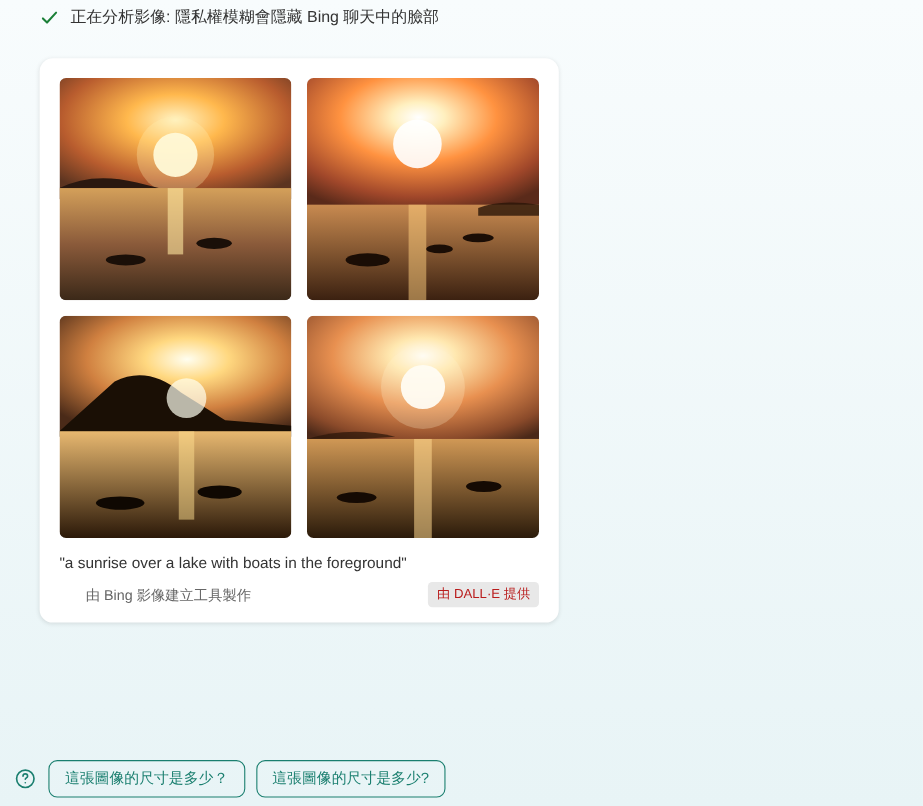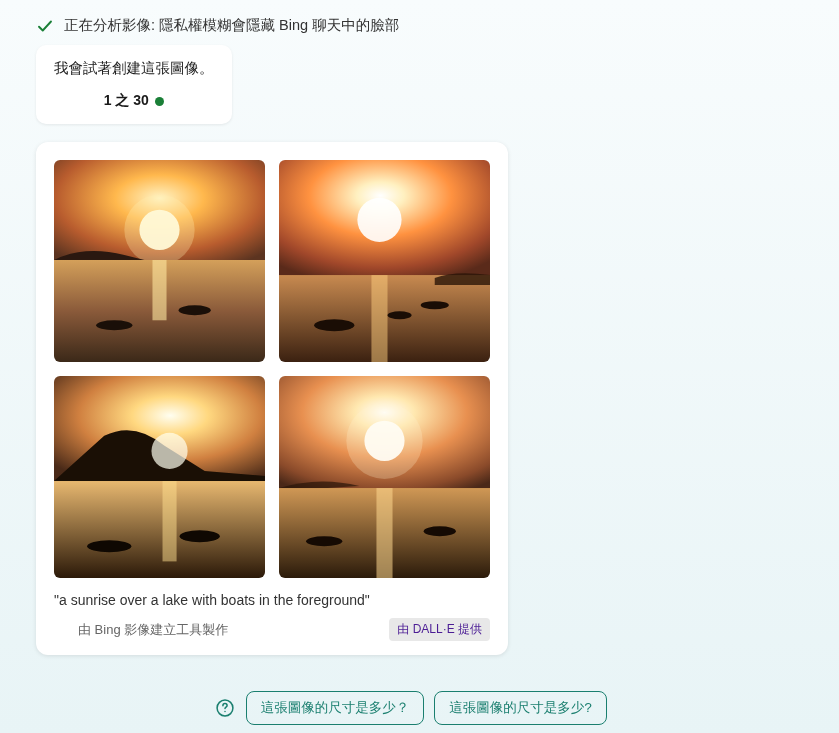--- a/index.html
+++ b/index.html
@@ -6,21 +6,21 @@
     body {
       font-family: "Segoe UI", -apple-system, BlinkMacSystemFont, sans-serif;
       background: linear-gradient(180deg, #f8fcfd 0%, #e8f4f6 100%);
       width: 839px;
       height: 733px;
       overflow: hidden;
       font-size: 14px;
       color: #1a1a1a;
     }
     .container {
-      padding: 12px 12px 0 12px;
+      padding: 2px 12px 0 12px;
       height: 100%;
       display: flex;
       flex-direction: column;
     }
     .status-row {
       display: flex;
       align-items: center;
       gap: 10px;
       padding: 4px 24px 10px 24px;
     }
@@ -103,33 +103,32 @@
       align-items: center;
       margin-top: 10px;
       margin-left: 24px;
     }
     .credit-text {
       font-size: 13px;
       color: #666;
     }
     .dalle-badge {
       background: #e8e8e8;
-      color: #4c1d95;
+      color: #b91c1c;
       font-size: 12px;
       padding: 3px 8px;
       border-radius: 4px;
     }
     .spacer { flex: 1; }
     .suggestions-row {
       display: flex;
-      justify-content: center;
+      justify-content: flex-start;
       align-items: center;
       gap: 10px;
       padding: 12px 18px 8px 0;
-      font-family: Liberation Mono, monospace;
     }
     .help-icon-wrap {
       width: 22px;
       height: 22px;
       display: flex;
       align-items: center;
       justify-content: center;
       cursor: pointer;
     }
     .suggestion-pill {
@@ -150,27 +149,20 @@
 
   <div class="status-row">
     <span class="check-icon">
       <svg viewBox="0 0 24 24" fill="none" stroke="#1a7f37" stroke-width="2.5" stroke-linecap="round" stroke-linejoin="round">
         <polyline points="4 13 9 18 20 6"></polyline>
       </svg>
     </span>
     <span class="status-text">正在分析影像: 隱私權模糊會隱藏 Bing 聊天中的臉部</span>
   </div>
 
-  <div class="response-bubble">
-    <div class="response-text">我會試著創建這張圖像。</div>
-    <div class="counter-row">
-      <span class="counter-text">1 之 30</span>
-      <span class="dot"></span>
-    </div>
-  </div>
 
   <div class="image-card">
     <div class="image-grid">
 
       <div class="gen-image">
         <svg viewBox="0 0 210 202" preserveAspectRatio="xMidYMid slice">
           <defs>
             <radialGradient id="sky1" cx="50%" cy="35%" r="70%">
               <stop offset="0%" stop-color="#fff3c4"></stop>
               <stop offset="30%" stop-color="#ffb84d"></stop>

